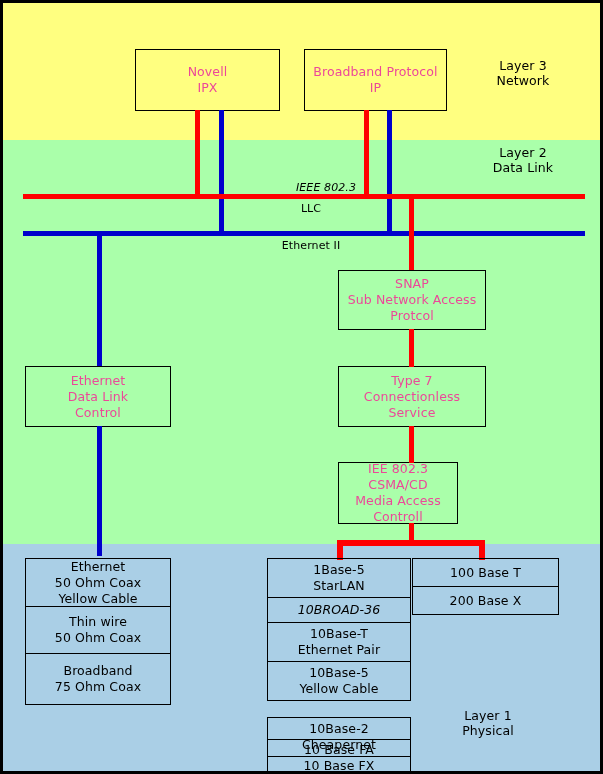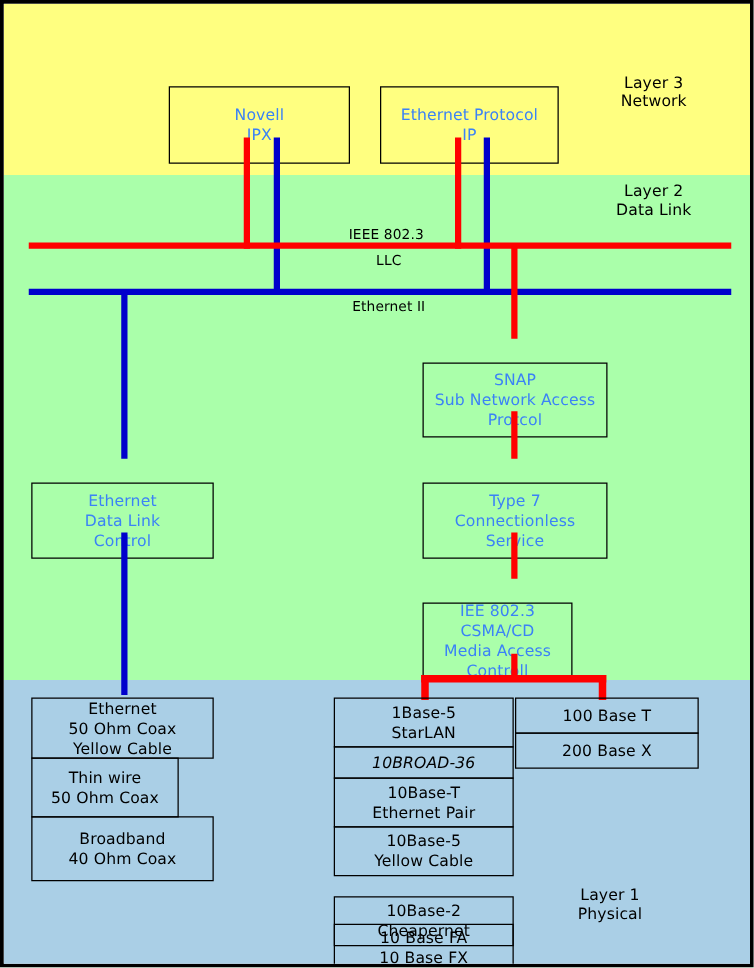--- a/index.html
+++ b/index.html
@@ -17,24 +17,23 @@
   .band-label{
     position:absolute;text-align:center;color:#000000;
     font-size:12.5px;line-height:15px;white-space:pre-line;
     letter-spacing:0.1px;
   }
 
   .nbox{
     position:absolute;box-sizing:border-box;
     border:1.4px solid #000000;background:transparent;
     display:flex;align-items:center;justify-content:center;
-    text-align:center;color:#3b82f6;
+    text-align:center;color:#ec4899;
     font-size:12.5px;line-height:16px;white-space:pre-line;
     letter-spacing:0.1px;
-    margin-top:20px;
   }
   .stack-cell{
     position:absolute;box-sizing:border-box;
     border:1.4px solid #000000;background:transparent;
     display:flex;align-items:center;justify-content:center;
     text-align:center;color:#000000;
     font-size:12.5px;line-height:16px;white-space:pre-line;
     letter-spacing:0.1px;
   }
 
@@ -59,35 +58,35 @@
 
   <div class="band-label" style="left:460px;top:55px;width:120px;">Layer 3
 Network</div>
   <div class="band-label" style="left:460px;top:142px;width:120px;">Layer 2
 Data Link</div>
   <div class="band-label" style="left:425px;top:705px;width:120px;">Layer 1
 Physical</div>
 
   <div class="nbox" style="left:132px;top:46px;width:145px;height:62px;">Novell
 IPX</div>
-  <div class="nbox" style="left:301px;top:46px;width:143px;height:62px;">Ethernet Protocol
+  <div class="nbox" style="left:301px;top:46px;width:143px;height:62px;">Broadband Protocol
 IP</div>
 
   <div class="wire wire-red" style="left:192px;top:107px;width:5px;height:89px;"></div>
 
   <div class="wire wire-blue" style="left:216px;top:107px;width:5px;height:126px;"></div>
 
   <div class="wire wire-red" style="left:361px;top:107px;width:5px;height:89px;"></div>
 
   <div class="wire wire-blue" style="left:384px;top:107px;width:5px;height:126px;"></div>
 
   <div class="wire wire-red" style="left:20px;top:191px;width:562px;height:5px;"></div>
   <div class="wire wire-blue" style="left:20px;top:228px;width:562px;height:5px;"></div>
 
-  <div class="buslabel" style="left:216px;top:178px;width:180px;">IEEE 802.3</div>
+  <div class="buslabel" style="left:233px;top:178px;width:180px;font-style:italic;">IEEE 802.3</div>
   <div class="buslabel" style="left:218px;top:199px;width:180px;">LLC</div>
   <div class="buslabel" style="left:218px;top:236px;width:180px;">Ethernet II</div>
 
   <div class="wire wire-blue" style="left:94px;top:232px;width:5px;height:132px;"></div>
 
   <div class="wire wire-red" style="left:406px;top:194px;width:5px;height:74px;"></div>
 
   <div class="nbox" style="left:335px;top:267px;width:148px;height:60px;">SNAP
 Sub Network Access
 Protcol</div>
@@ -108,24 +107,24 @@
   <div class="wire wire-blue" style="left:94px;top:423px;width:5px;height:130px;"></div>
 
   <div class="wire wire-red" style="left:406px;top:520px;width:5px;height:22px;"></div>
   <div class="wire wire-red" style="left:334px;top:537px;width:148px;height:6px;"></div>
   <div class="wire wire-red" style="left:334px;top:537px;width:6px;height:20px;"></div>
   <div class="wire wire-red" style="left:476px;top:537px;width:6px;height:20px;"></div>
 
   <div class="stack-cell" style="left:22px;top:555px;width:146px;height:49px;">Ethernet
 50 Ohm Coax
 Yellow Cable</div>
-  <div class="stack-cell" style="left:22px;top:603px;width:118px;height:48px;">Thin wire
+  <div class="stack-cell" style="left:22px;top:603px;width:146px;height:48px;">Thin wire
 50 Ohm Coax</div>
   <div class="stack-cell" style="left:22px;top:650px;width:146px;height:52px;">Broadband
-40 Ohm Coax</div>
+75 Ohm Coax</div>
 
   <div class="stack-cell" style="left:264px;top:555px;width:144px;height:40px;">1Base-5
 StarLAN</div>
   <div class="stack-cell" style="left:264px;top:594px;width:144px;height:26px;font-style:italic;">10BROAD-36</div>
   <div class="stack-cell" style="left:264px;top:619px;width:144px;height:40px;">10Base-T
 Ethernet Pair</div>
   <div class="stack-cell" style="left:264px;top:658px;width:144px;height:40px;">10Base-5
 Yellow Cable</div>
   <div class="stack-cell" style="left:264px;top:697px;width:144px;height:40px;margin-top:17px;">10Base-2
 Cheapernet</div>

